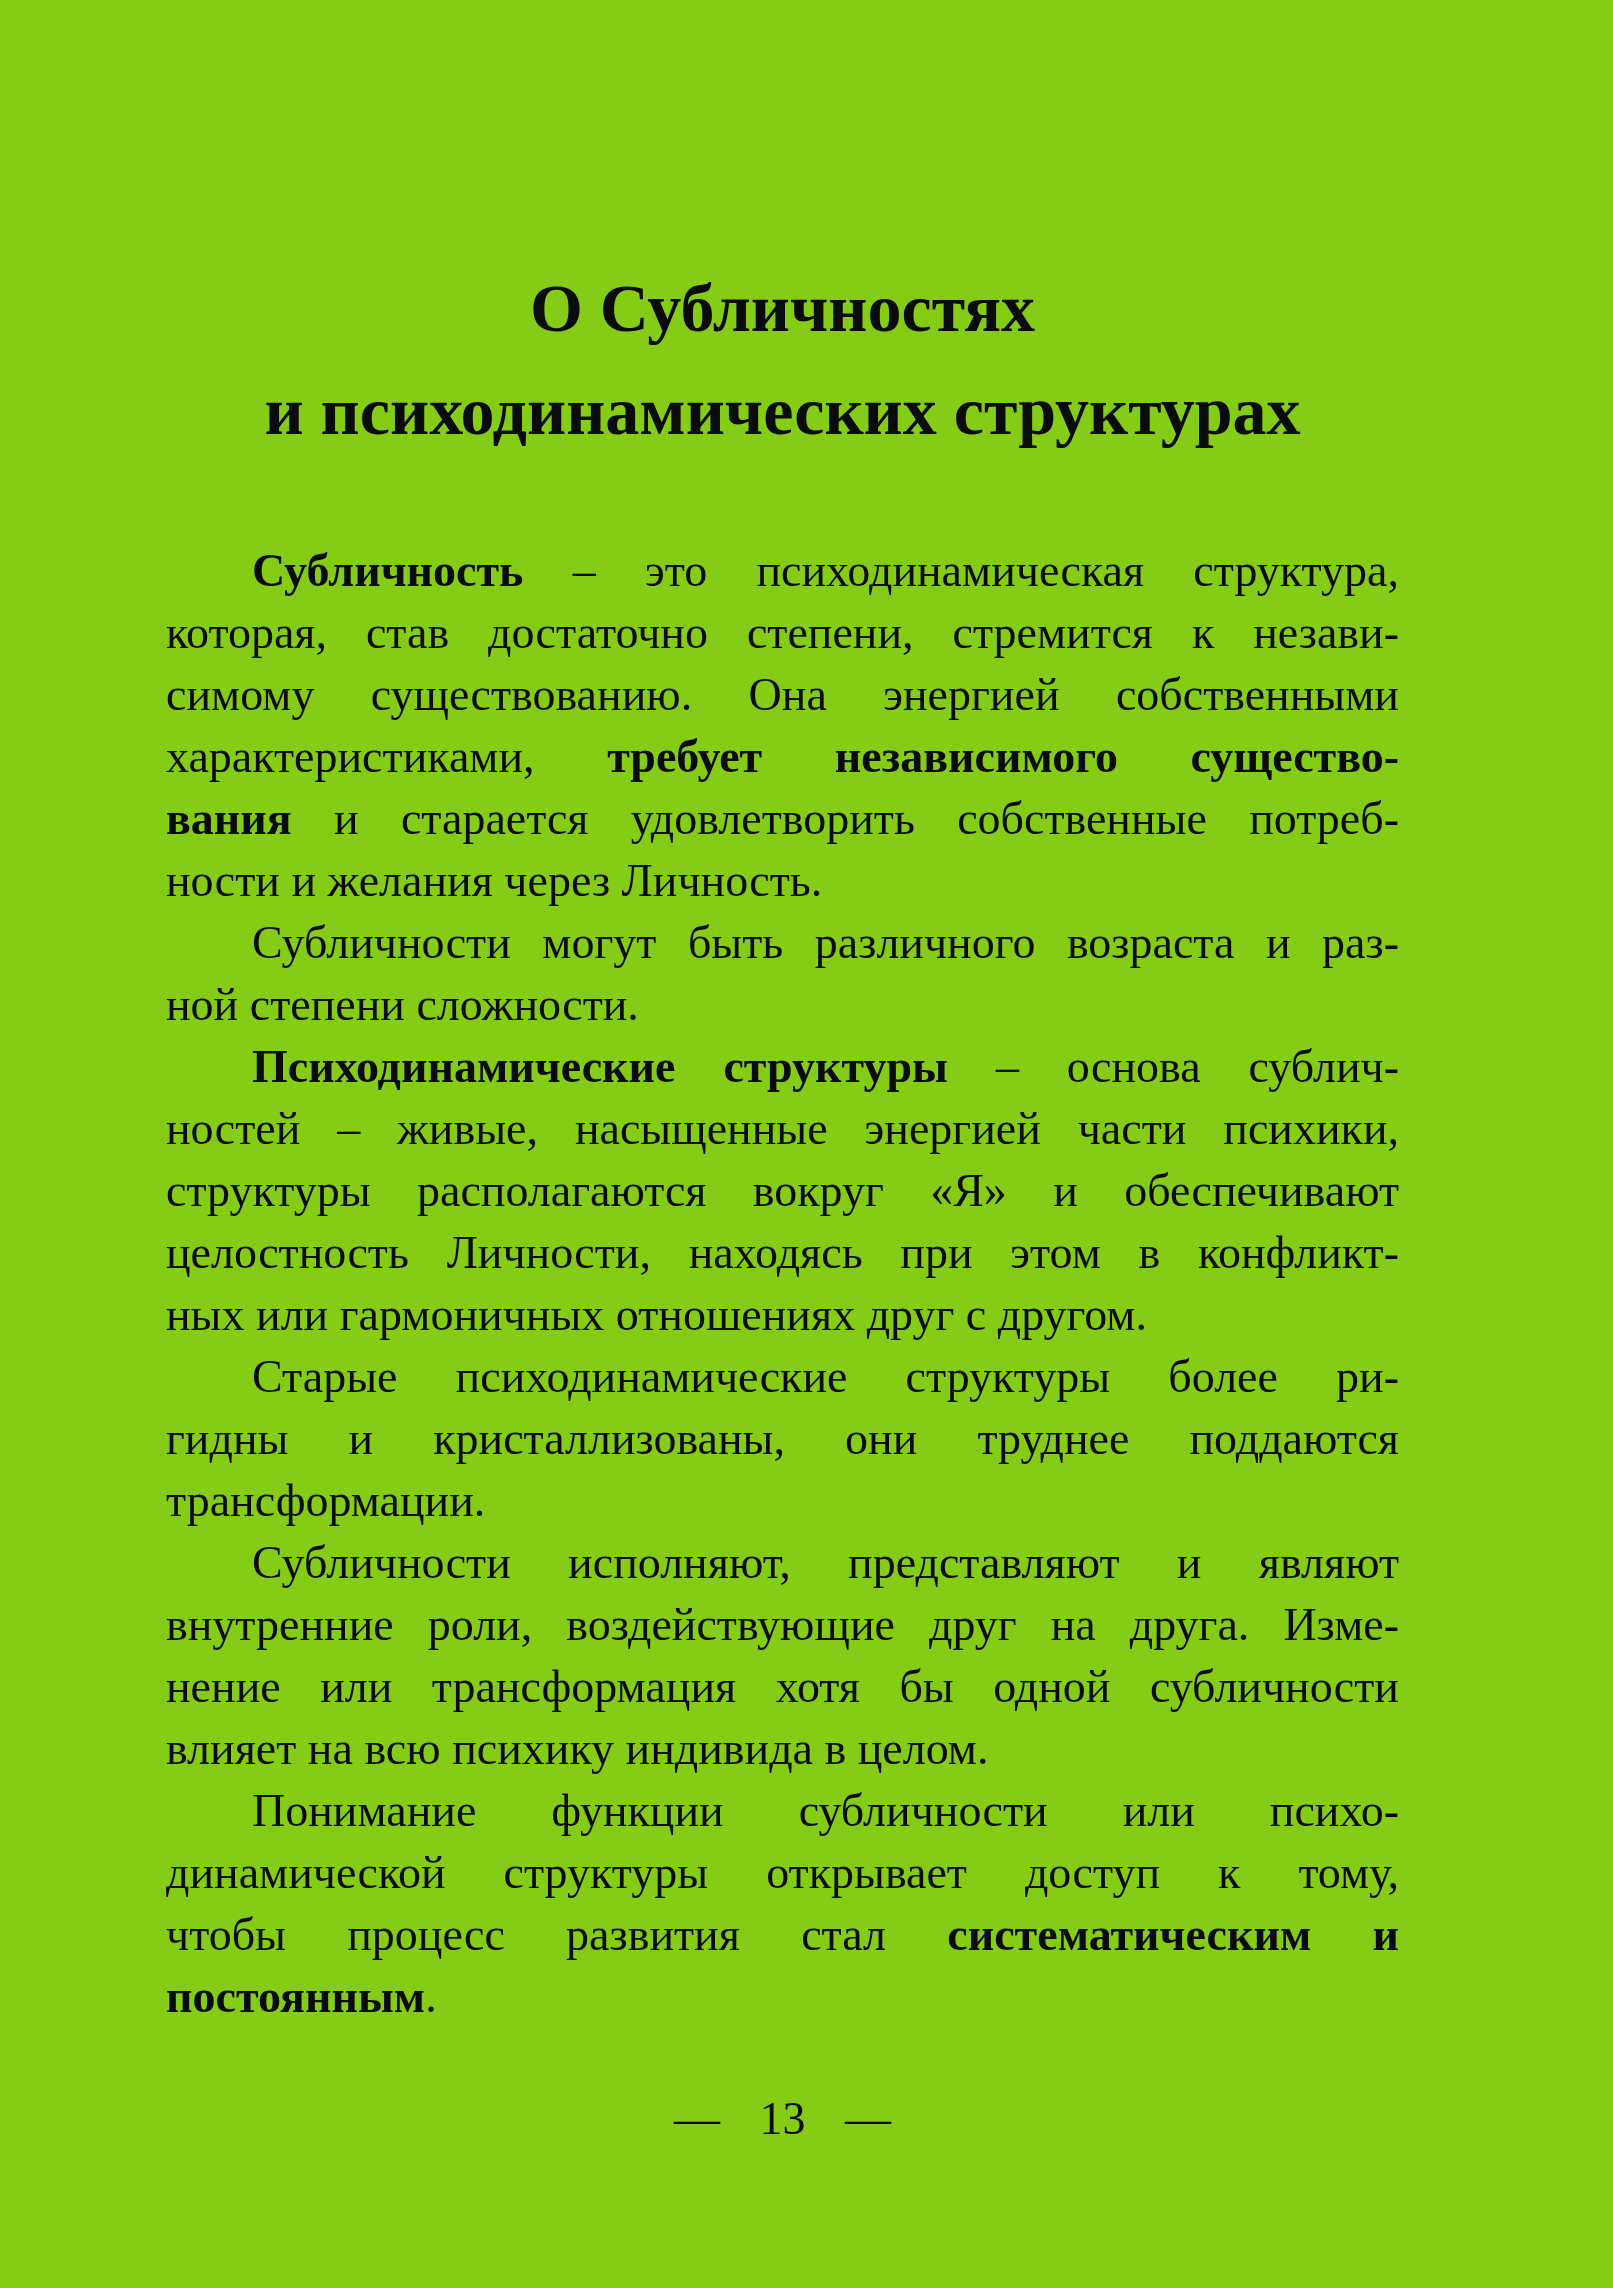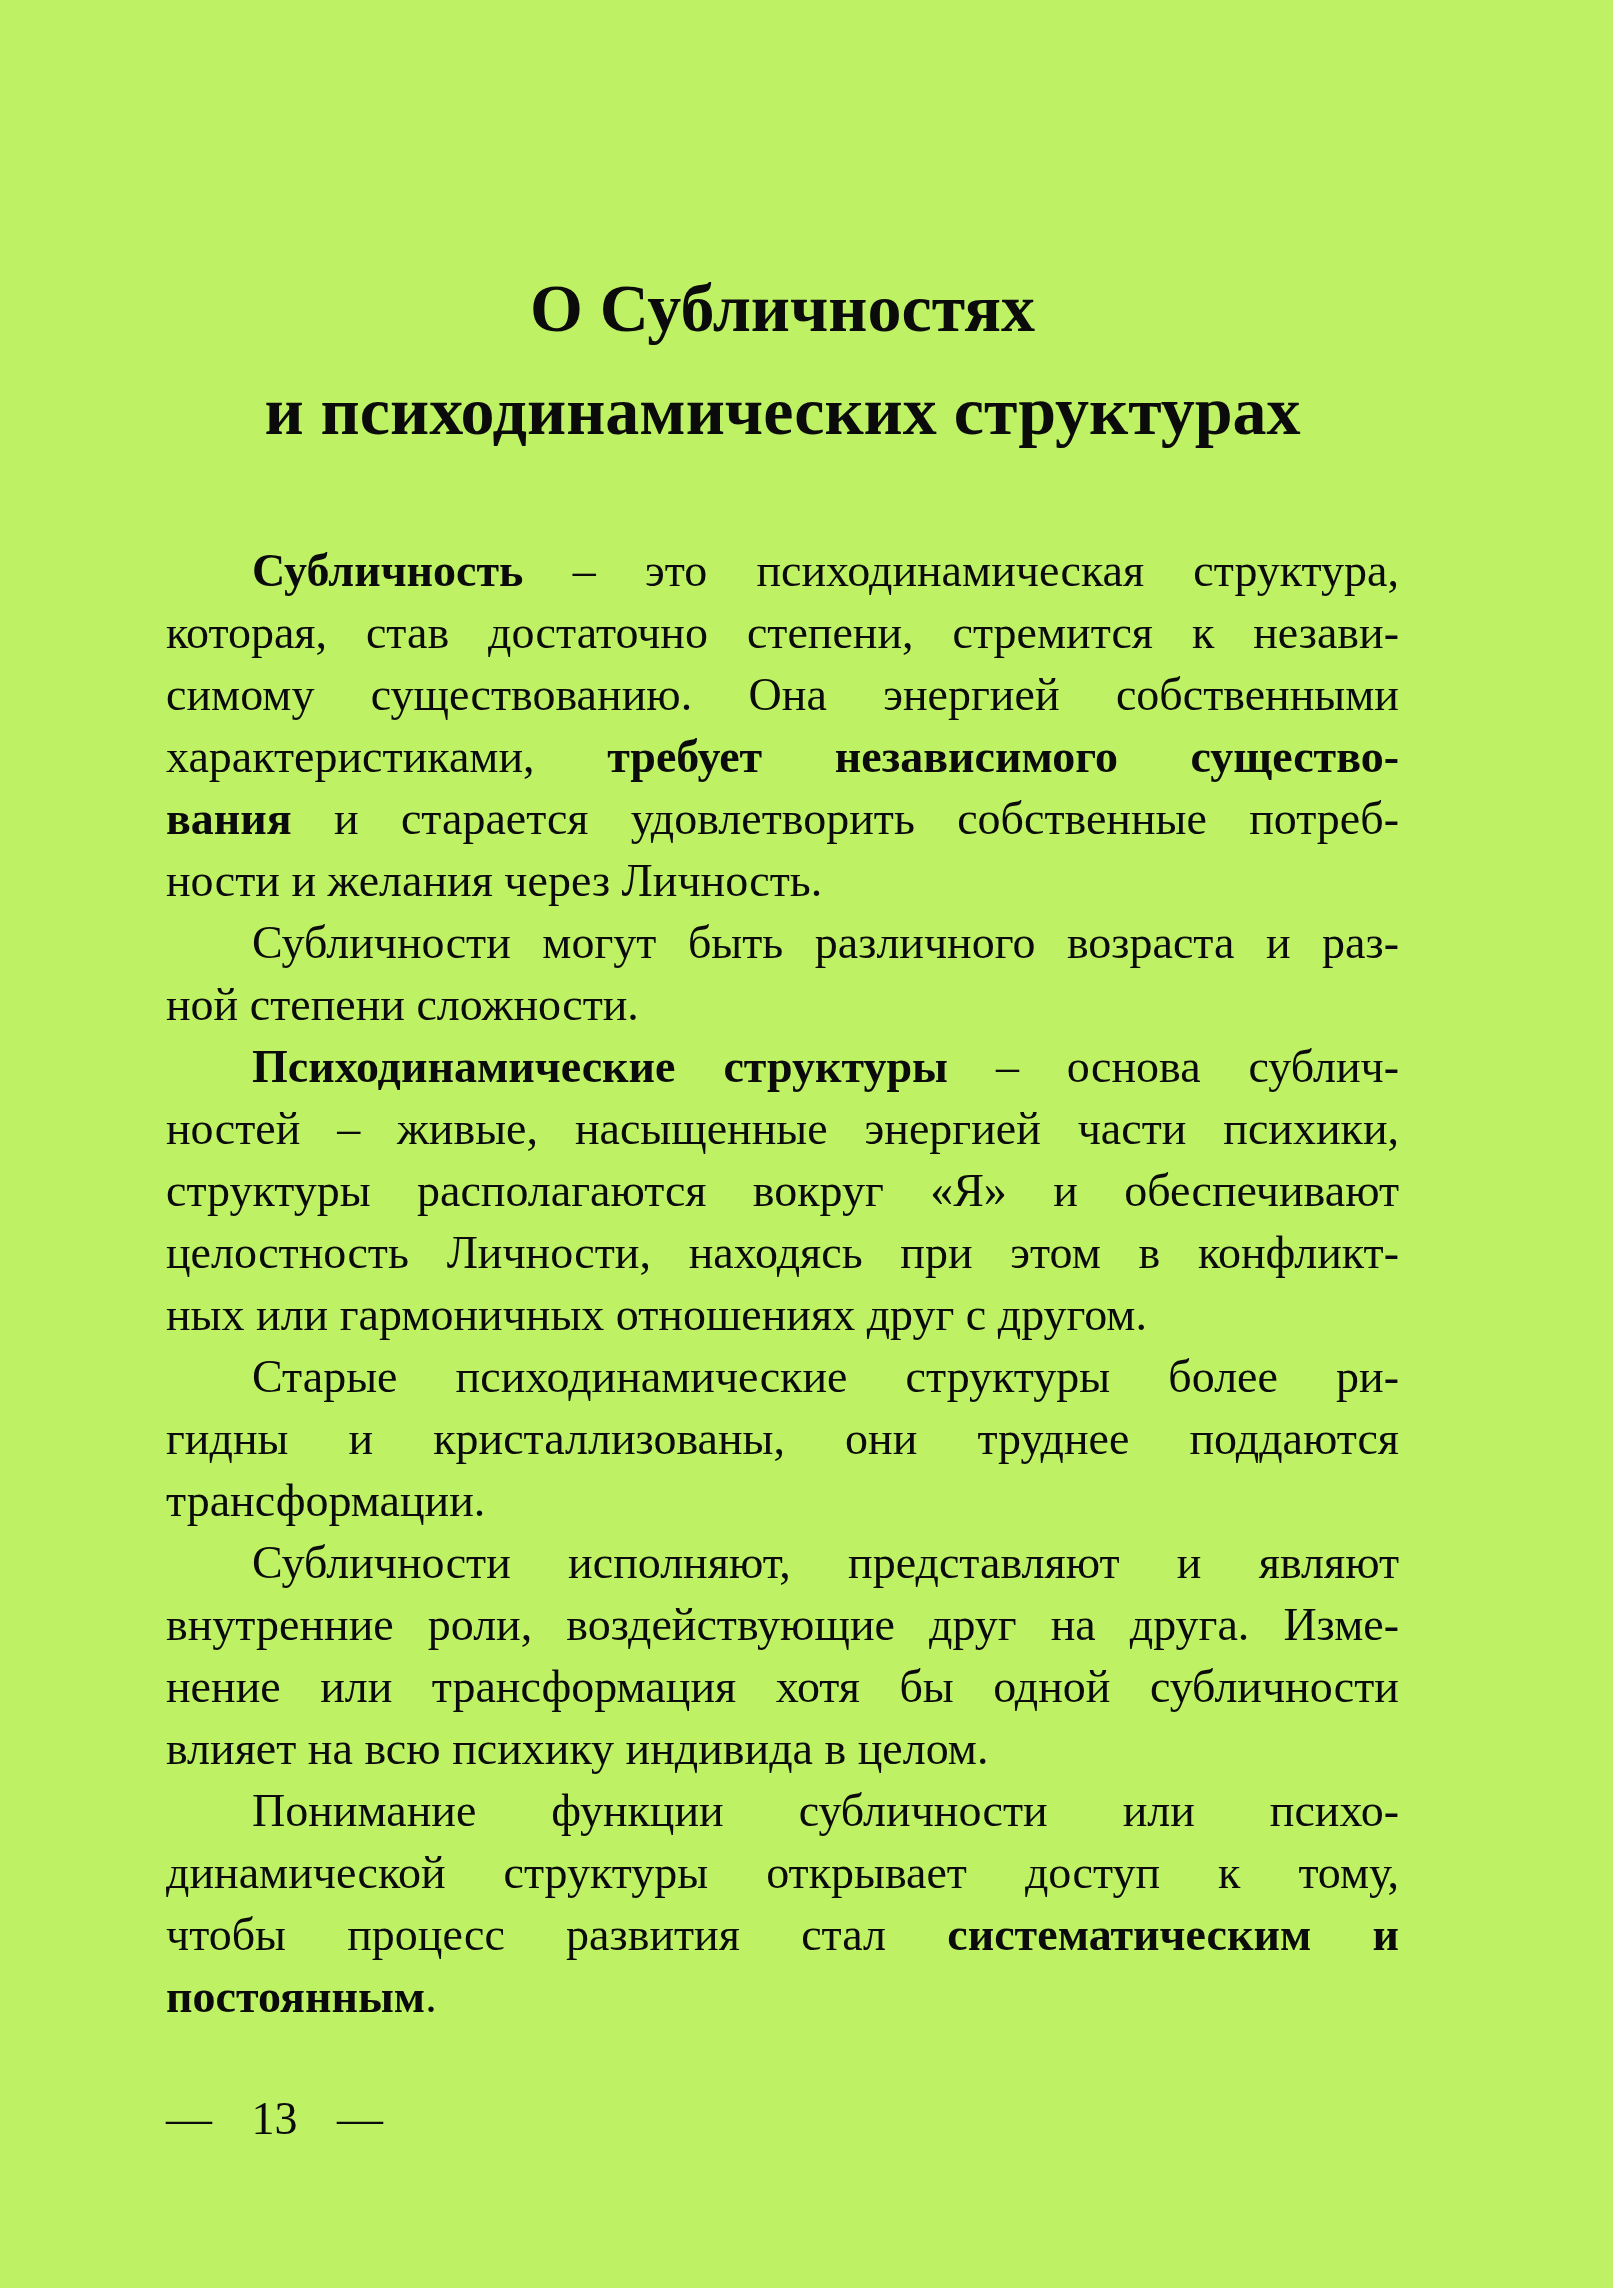--- a/index.html
+++ b/index.html
@@ -4,21 +4,21 @@
 <style>
   html, body {
     margin: 0;
     padding: 0;
     background: #ffffff;
   }
   .page {
     position: relative;
     width: 1613px;
     height: 2289px;
-    background: #bef264;
+    background: #84cc16;
     overflow: hidden;
     font-family: "Liberation Serif", "DejaVu Serif", serif;
     color: #0b0b0b;
   }
   .title {
     position: absolute;
     top: 257px;
     left: 166px;
     width: 1233px;
     margin: 0;
@@ -47,20 +47,21 @@
     padding-left: 86px;
   }
   .bi {
     font-weight: bold;
   }
   .footer {
     position: absolute;
     top: 2088px;
     left: 166px;
     width: 1233px;
+    text-align: center;
     font-size: 46px;
     line-height: 62px;
   }
   .footer .page-num {
     display: inline-block;
     margin: 0 28px;
   }
   .footer .dash {
     display: inline-block;
   }

